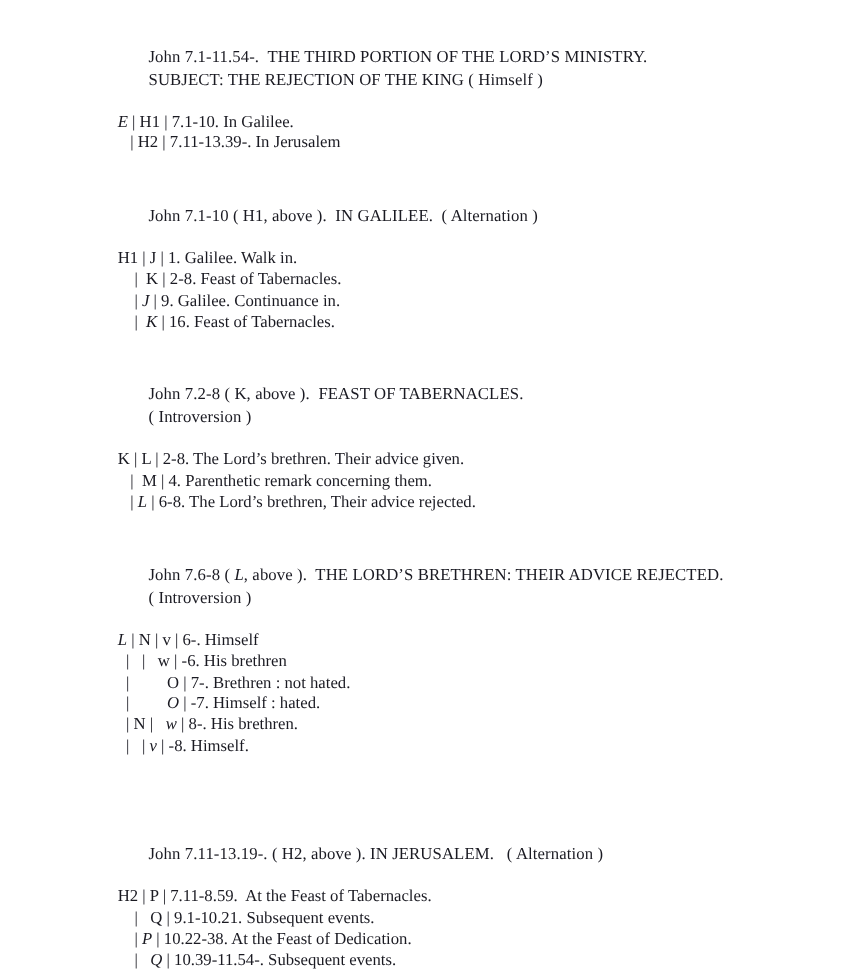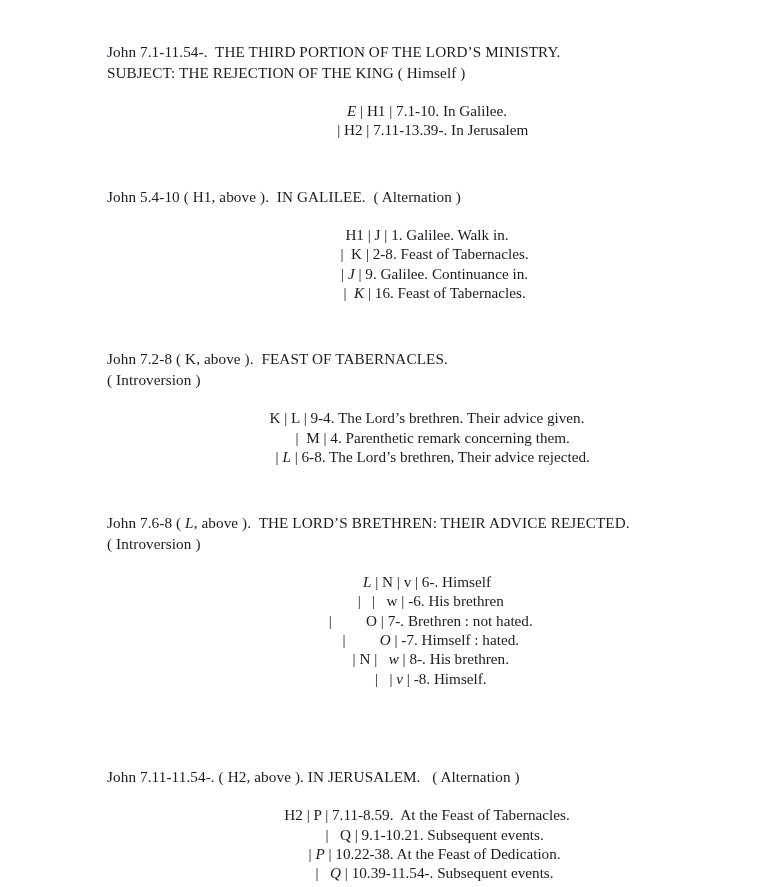--- a/index.html
+++ b/index.html
@@ -21,27 +21,27 @@
     left: 107px;
     top: 42px;
     width: 640px;
   }
   
   .section-heading {
     font-size: 15.2px;
     line-height: 20.5px;
     letter-spacing: 0.1px;
     white-space: pre-wrap;
+    margin-left: 28px;
   }
   
   .struct {
     font-size: 15.2px;
     line-height: 19.3px;
     white-space: pre;
-    text-align: center;
   }
   .struct .row {
     white-space: pre;
   }
   .ital {
     font-style: italic;
   }
   
   .gap-head-to-struct { height: 18px; }
   .gap-block          { height: 47px; }
@@ -52,36 +52,36 @@
 
 <div class="page">
   <div id="sections-root">
       <div>
         <div class="section-heading"><div>John 7.1-11.54-.  THE THIRD PORTION OF THE LORD’S MINISTRY.</div><div>SUBJECT: THE REJECTION OF THE KING ( Himself )</div></div>
         <div class="gap-head-to-struct"></div>
         <div class="struct"><div class="row"><span class="ital">E</span><span> | H1 | 7.1-10. In Galilee.</span></div><div class="row"><span>   | H2 | 7.11-13.39-. In Jerusalem</span></div></div>
       </div>
       <div class="gap-block"></div>
       <div>
-        <div class="section-heading"><div>John 5.4-10 ( H1, above ).  IN GALILEE.  ( Alternation )</div></div>
+        <div class="section-heading"><div>John 7.1-10 ( H1, above ).  IN GALILEE.  ( Alternation )</div></div>
         <div class="gap-head-to-struct"></div>
         <div class="struct"><div class="row"><span>H1 | J | 1. Galilee. Walk in.</span></div><div class="row"><span>    |  K | 2-8. Feast of Tabernacles.</span></div><div class="row"><span>    | </span><span class="ital">J</span><span> | 9. Galilee. Continuance in.</span></div><div class="row"><span>    |  </span><span class="ital">K</span><span> | 16. Feast of Tabernacles.</span></div></div>
       </div>
       <div class="gap-block"></div>
       <div>
         <div class="section-heading"><div>John 7.2-8 ( K, above ).  FEAST OF TABERNACLES.</div><div>( Introversion )</div></div>
         <div class="gap-head-to-struct"></div>
-        <div class="struct"><div class="row"><span>K | L | 9-4. The Lord’s brethren. Their advice given.</span></div><div class="row"><span>   |  M | 4. Parenthetic remark concerning them.</span></div><div class="row"><span>   | </span><span class="ital">L</span><span> | 6-8. The Lord’s brethren, Their advice rejected.</span></div></div>
+        <div class="struct"><div class="row"><span>K | L | 2-8. The Lord’s brethren. Their advice given.</span></div><div class="row"><span>   |  M | 4. Parenthetic remark concerning them.</span></div><div class="row"><span>   | </span><span class="ital">L</span><span> | 6-8. The Lord’s brethren, Their advice rejected.</span></div></div>
       </div>
       <div class="gap-block"></div>
       <div>
         <div class="section-heading"><div>John 7.6-8 ( <span class="ital">L</span>, above ).  THE LORD’S BRETHREN: THEIR ADVICE REJECTED.</div><div>( Introversion )</div></div>
         <div class="gap-head-to-struct"></div>
         <div class="struct"><div class="row"><span class="ital">L</span><span> | N | v | 6-. Himself</span></div><div class="row"><span>  |   |   w | -6. His brethren</span></div><div class="row"><span>  |         O | 7-. Brethren : not hated.</span></div><div class="row"><span>  |         </span><span class="ital">O</span><span> | -7. Himself : hated.</span></div><div class="row"><span>  | N |   </span><span class="ital">w</span><span> | 8-. His brethren.</span></div><div class="row"><span>  |   | </span><span class="ital">v</span><span> | -8. Himself.</span></div></div>
       </div>
       <div class="gap-block-lg"></div>
       <div>
-        <div class="section-heading"><div>John 7.11-11.54-. ( H2, above ). IN JERUSALEM.   ( Alternation )</div></div>
+        <div class="section-heading"><div>John 7.11-13.19-. ( H2, above ). IN JERUSALEM.   ( Alternation )</div></div>
         <div class="gap-head-to-struct"></div>
         <div class="struct"><div class="row"><span>H2 | P | 7.11-8.59.  At the Feast of Tabernacles.</span></div><div class="row"><span>    |   Q | 9.1-10.21. Subsequent events.</span></div><div class="row"><span>    | </span><span class="ital">P</span><span> | 10.22-38. At the Feast of Dedication.</span></div><div class="row"><span>    |   </span><span class="ital">Q</span><span> | 10.39-11.54-. Subsequent events.</span></div></div>
       </div>
     </div>
 </div>
 
 </body></html>

